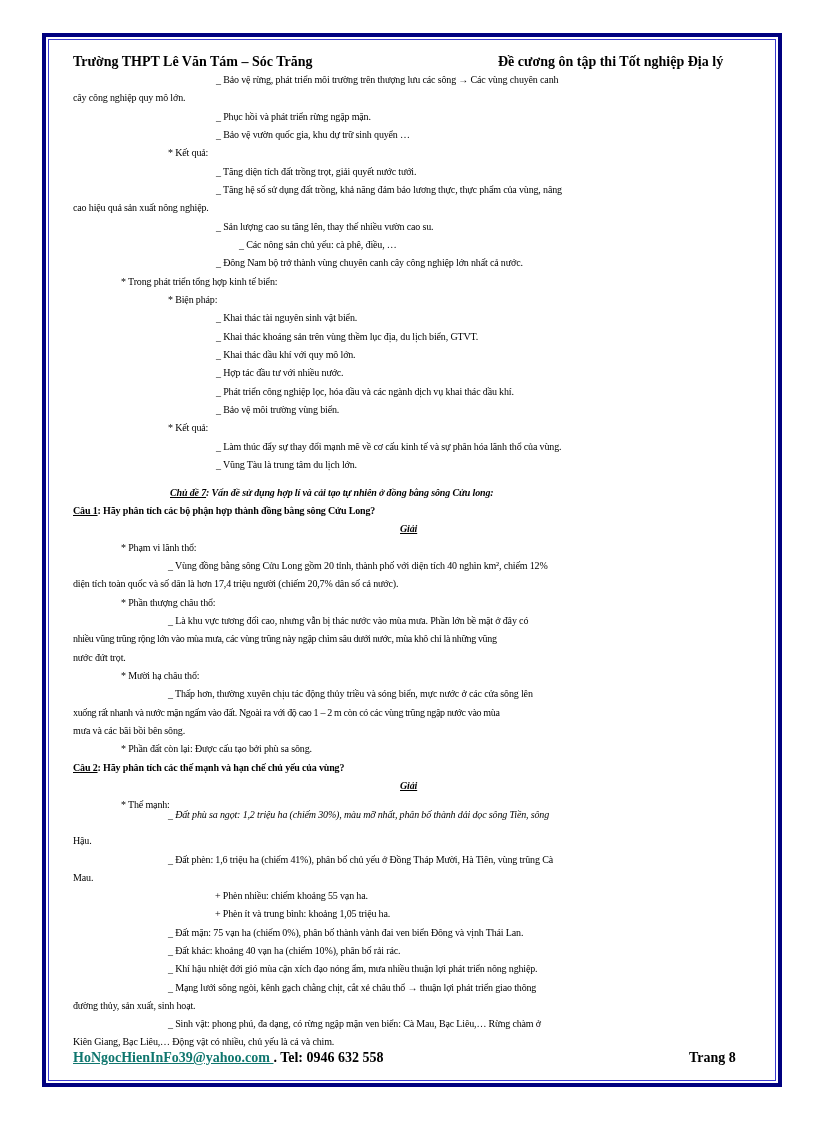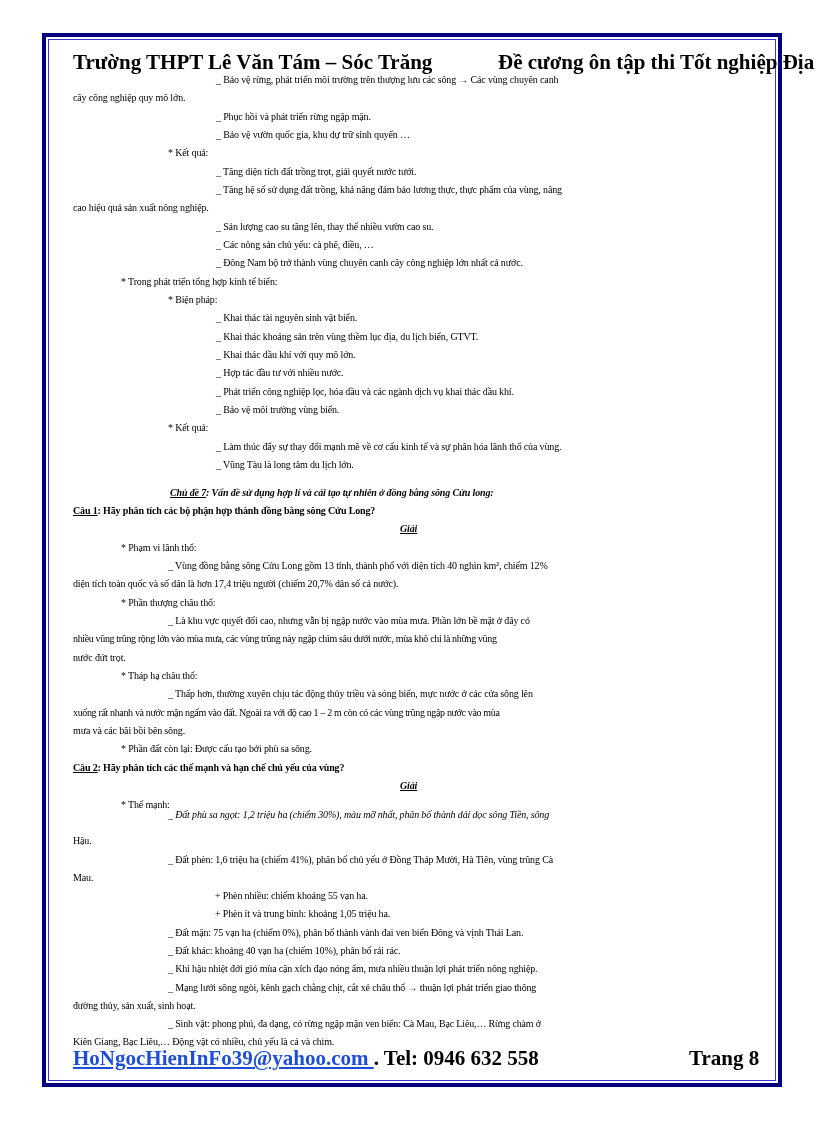--- a/index.html
+++ b/index.html
@@ -3,26 +3,26 @@
 <meta charset="utf-8">
 <style>
   html, body { margin:0; padding:0; background:#ffffff; }
   body { width:816px; height:1123px; position:relative; overflow:hidden;
          font-family:"Liberation Serif", "DejaVu Serif", serif; color:#000; }
   .frame-outer { position:absolute; left:42px; top:33px; width:740px; height:1054px;
                  border:4px solid #00007f; box-sizing:border-box; }
   .frame-inner { position:absolute; left:48px; top:39px; width:728px; height:1042px;
                  border:1px solid #3a3ad0; box-sizing:border-box; }
   .line { position:absolute; font-size:10px; line-height:18px; white-space:nowrap; letter-spacing:-0.15px; }
-  .hdr { position:absolute; font-size:21px; font-weight:bold; line-height:18px; white-space:nowrap; }
+  .hdr { position:absolute; font-size:14px; font-weight:bold; line-height:18px; white-space:nowrap; }
   .bold { font-weight:bold; }
   .u { text-decoration:underline; }
   .topic { font-weight:bold; font-style:italic; }
   .giai { color:#000000; font-weight:bold; font-style:italic; text-decoration:underline; }
-  .link { color:#1d4ed8; text-decoration:underline; font-weight:bold; }
+  .link { color:#0f766e; text-decoration:underline; font-weight:bold; }
   .i1 { left:121px; }   
   .i2 { left:168px; }   
   .i3 { left:216px; }   
   .i4 { left:215px; }   
   .i0 { left:73px;font-family:Liberation Serif, serif; }    
 </style>
 </head>
 <body>
 
 <div class="frame-outer"></div>
@@ -33,50 +33,50 @@
 
 <div class="line i3" style="top:71px;">_ Bảo vệ rừng, phát triển môi  trường trên thượng lưu  các sông → Các vùng chuyên canh</div>
 <div class="line i0" style="top:89px;">cây công nghiệp  quy mô lớn.</div>
 <div class="line i3" style="top:108px;">_ Phục hồi và phát triển rừng ngập mặn.</div>
 <div class="line i3" style="top:126px;">_ Bảo vệ vườn quốc gia, khu dự trữ sinh  quyển …</div>
 <div class="line i2" style="top:144px;">* Kết quả:</div>
 <div class="line i3" style="top:163px;">_ Tăng diện tích đất trồng trọt, giải  quyết nước tưới.</div>
 <div class="line i3" style="top:181px;">_ Tăng hệ số sử dụng đất trồng, khả năng đảm bảo lương thực, thực phẩm của vùng,  nâng</div>
 <div class="line i0" style="top:199px;">cao hiệu quả sản xuất nông nghiệp.</div>
 <div class="line i3" style="top:218px;">_ Sản lượng  cao su tăng lên,  thay thế nhiều vườn cao su.</div>
-<div class="line i3" style="top:236px;">_ Các nông sản chủ yếu: cà phê, điều, …</div>
+<div class="line i3" style="top:236px;margin-left:23px;">_ Các nông sản chủ yếu: cà phê, điều, …</div>
 <div class="line i3" style="top:254px;">_ Đông Nam bộ trở thành vùng chuyên canh cây công nghiệp  lớn nhất cả nước.</div>
 <div class="line i1" style="top:273px;">* Trong phát triển tổng hợp kinh  tế biển:</div>
 <div class="line i2" style="top:291px;">* Biện pháp:</div>
 <div class="line i3" style="top:309px;">_ Khai thác tài nguyên sinh  vật biển.</div>
 <div class="line i3" style="top:328px;">_ Khai thác khoáng sản trên vùng thềm lục địa,  du lịch  biển,  GTVT.</div>
 <div class="line i3" style="top:346px;">_ Khai thác dầu khí  với quy mô lớn.</div>
 <div class="line i3" style="top:364px;">_ Hợp tác đầu tư với nhiều  nước.</div>
 <div class="line i3" style="top:383px;">_ Phát triển công nghiệp  lọc, hóa dầu và các ngành dịch vụ khai thác dầu khí.</div>
 <div class="line i3" style="top:401px;">_ Bảo vệ môi trường vùng biển.</div>
 <div class="line i2" style="top:419px;">* Kết quả:</div>
 <div class="line i3" style="top:438px;">_ Làm thúc đẩy sự thay đổi mạnh mẽ về cơ cấu kinh  tế và sự phân hóa lãnh thổ của vùng.</div>
-<div class="line i3" style="top:456px;">_ Vũng Tàu là long tâm du lịch lớn.</div>
+<div class="line i3" style="top:456px;">_ Vũng Tàu là trung tâm du lịch lớn.</div>
 
 <div class="line topic" style="top:484px; left:170px;">
   <span class="u">Chủ đề 7</span><span>: Vấn đề sử dụng hợp lí và cải tạo tự nhiên ở đồng bằng sông Cửu long:</span>
 </div>
 
 <div class="line bold" style="top:502px; left:73px;">
   <span class="u">Câu 1</span><span>:  Hãy phân  tích các bộ phận hợp thành đồng bằng sông Cửu Long?</span>
 </div>
 <div class="line giai" style="top:520px; left:400px;">Giải</div>
 <div class="line i1" style="top:539px;">* Phạm vi lãnh thổ:</div>
-<div class="line i2" style="top:557px;">_ Vùng đồng bằng sông Cửu Long gồm 13 tỉnh,  thành phố với diện tích 40 nghìn  km², chiếm 12%</div>
+<div class="line i2" style="top:557px;">_ Vùng đồng bằng sông Cửu Long gồm 20 tỉnh,  thành phố với diện tích 40 nghìn  km², chiếm 12%</div>
 <div class="line i0" style="top:575px;">diện tích toàn quốc và số dân là hơn 17,4  triệu người (chiếm 20,7% dân số cả nước).</div>
 <div class="line i1" style="top:594px;">* Phần thượng châu thổ:</div>
-<div class="line i2" style="top:612px;">_ Là khu vực quyết đối cao, nhưng vẫn bị ngập  nước vào mùa mưa.  Phần lớn bề mặt ở đây có</div>
+<div class="line i2" style="top:612px;">_ Là khu vực tương đối cao, nhưng vẫn bị thác  nước vào mùa mưa.  Phần lớn bề mặt ở đây có</div>
 <div class="line i0" style="top:630px; letter-spacing:-0.35px;">nhiều vũng trũng rộng lớn vào mùa mưa, các vùng trũng này ngập chìm  sâu dưới nước, mùa khô  chỉ là những vũng</div>
 <div class="line i0" style="top:649px;">nước đứt trọt.</div>
-<div class="line i1" style="top:667px;">* Tháp hạ châu thổ:</div>
+<div class="line i1" style="top:667px;">* Mười hạ châu thổ:</div>
 <div class="line i2" style="top:685px;">_ Thấp hơn,  thường xuyên  chịu tác động thủy triều và sóng biển,  mực nước ở các cửa sông lên</div>
 <div class="line i0" style="top:704px; letter-spacing:-0.35px;">xuống rất nhanh và nước mặn ngấm vào đất. Ngoài ra với độ cao 1 – 2 m còn có các vùng trũng ngập nước vào mùa</div>
 <div class="line i0" style="top:722px;">mưa và các bãi bồi bên sông.</div>
 <div class="line i1" style="top:740px;">* Phần đất còn lại:  Được cấu tạo bởi phù sa sông.</div>
 
 <div class="line bold" style="top:759px; left:73px;">
   <span class="u">Câu 2</span><span>:  Hãy phân  tích các thế mạnh  và hạn  chế chủ yếu của vùng?</span>
 </div>
 <div class="line giai" style="top:777px; left:400px;">Giải</div>
 <div class="line i1" style="top:796px;">* Thế mạnh:</div>

